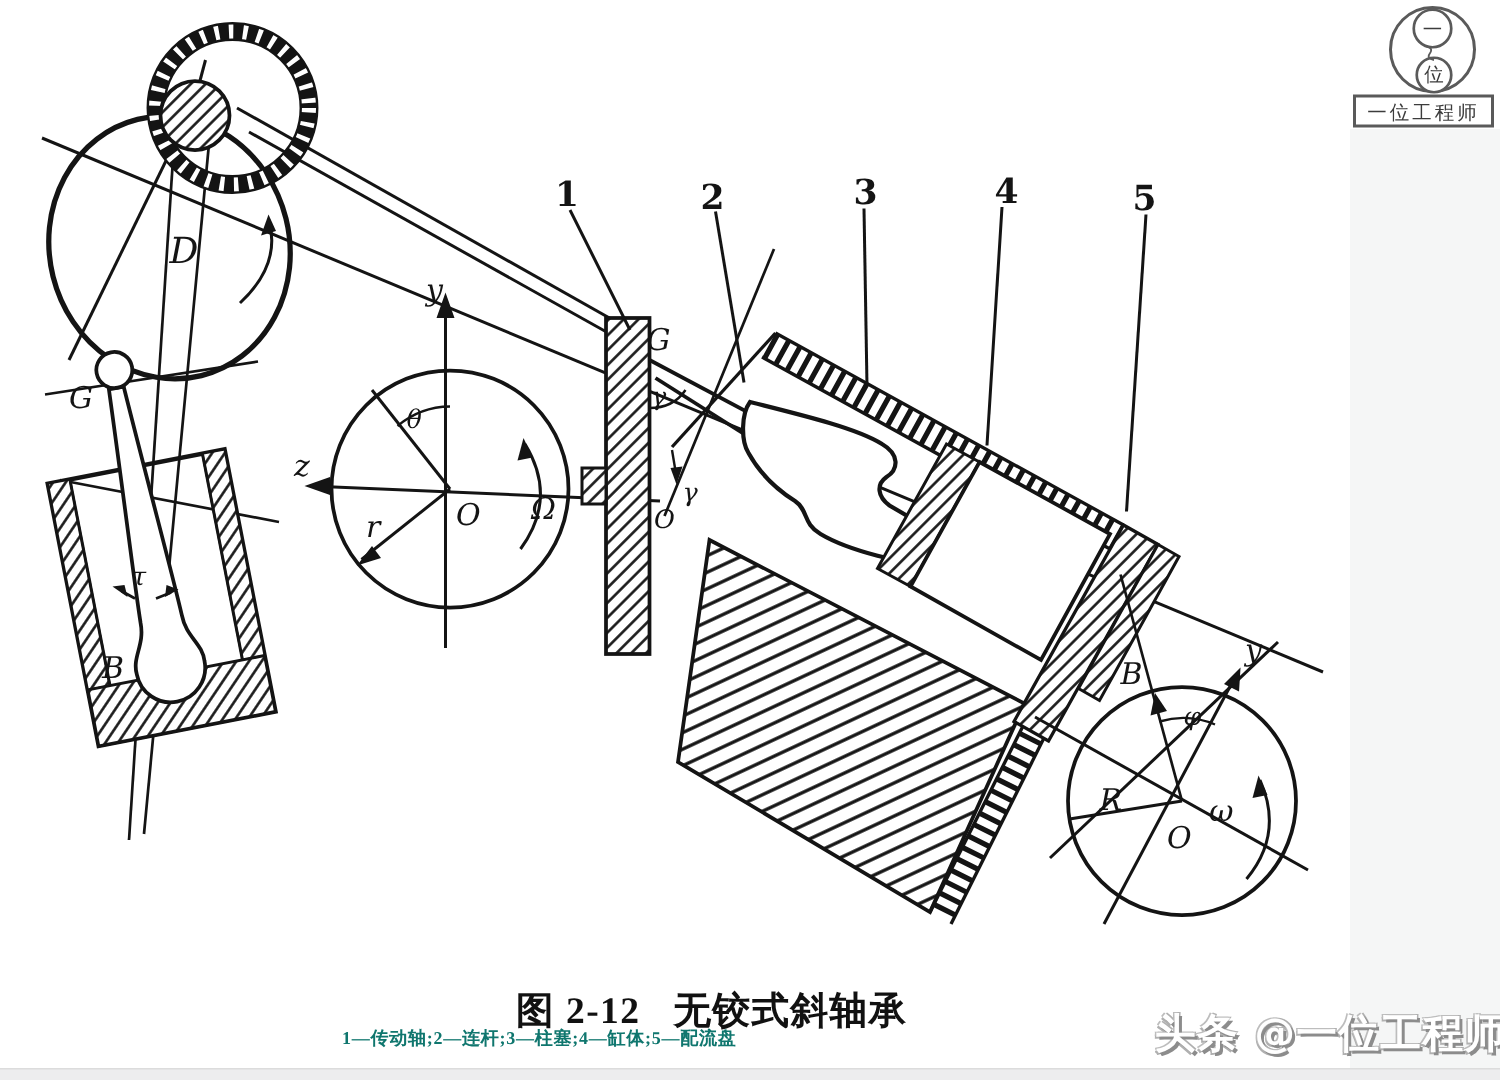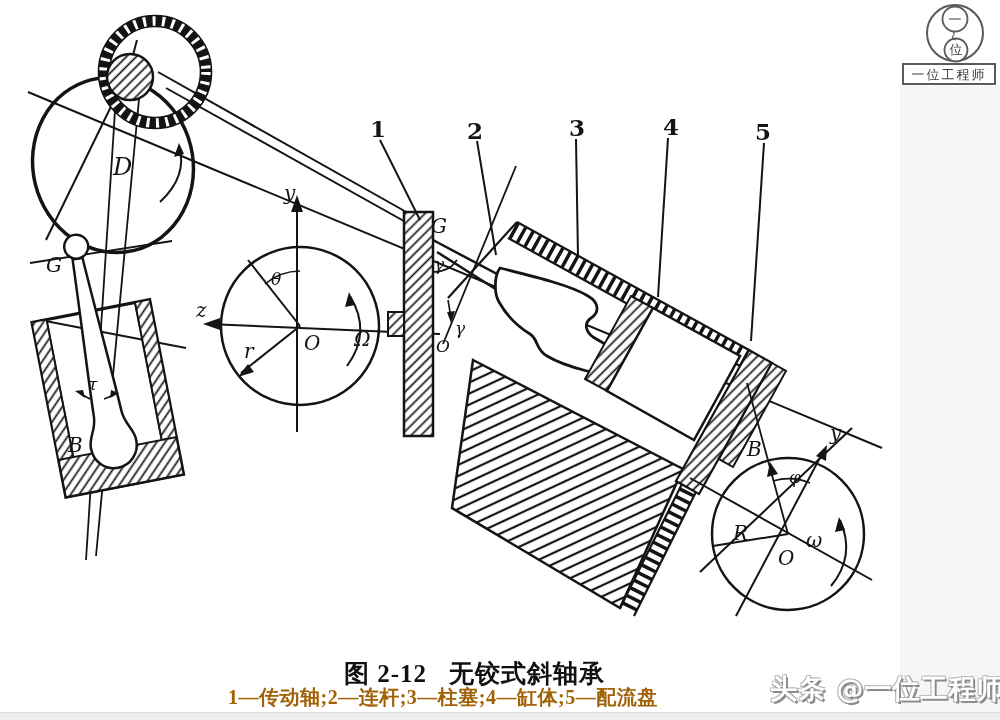--- a/index.html
+++ b/index.html
@@ -23,22 +23,22 @@
   .lbl-lg{font:italic 24px "DejaVu Serif",serif;}
   .lbl-sm{font:italic 17px "DejaVu Serif",serif;}
   .num{font:bold 23px "DejaVu Serif",serif;}
   .logo-txt{font:13px "DejaVu Sans",sans-serif;fill:#3c3c3c;}
   .caption{
     position:absolute;left:344px;top:640px;font-size:25px;font-weight:700;
     color:#111;white-space:nowrap;letter-spacing:1px;margin-top:17px;
   }
   .caption .gap{display:inline-block;width:22px;}
   .legend{
-    position:absolute;left:228px;top:684px;font-size:20px;font-weight:700;
-    color:#a16207;white-space:nowrap;letter-spacing:0.5px;
+    position:absolute;left:228px;top:684px;font-size:12px;font-weight:700;
+    color:#0f766e;white-space:nowrap;letter-spacing:0.5px;
   }
   .watermark{
     position:absolute;left:770px;top:671px;font-size:27px;font-weight:700;
     font-family:"DejaVu Sans",sans-serif;
     color:#ffffff;white-space:nowrap;letter-spacing:1px;
     text-shadow:2px 2px 0 #8c8c8c,-1px -1px 0 #bdbdbd,1px -1px 0 #b0b0b0,-1px 1px 0 #b0b0b0;
   }
 </style>
 </head>
 <body>

